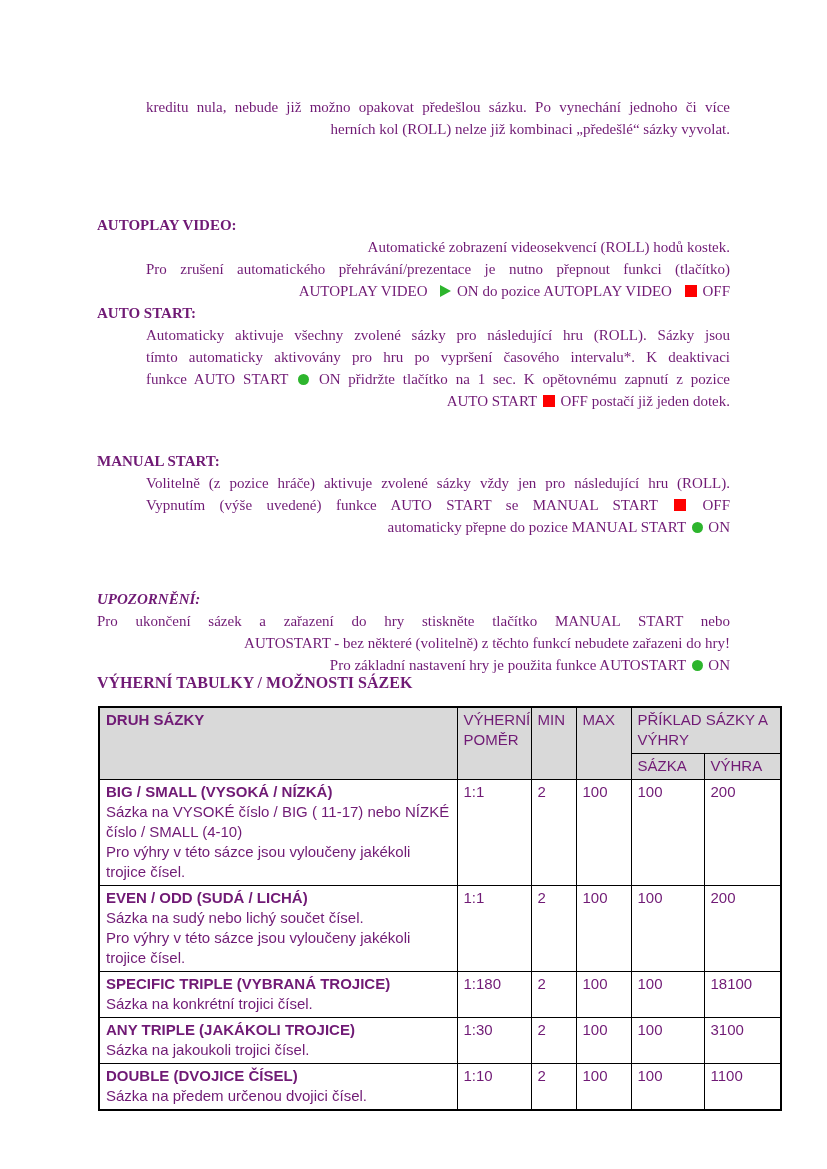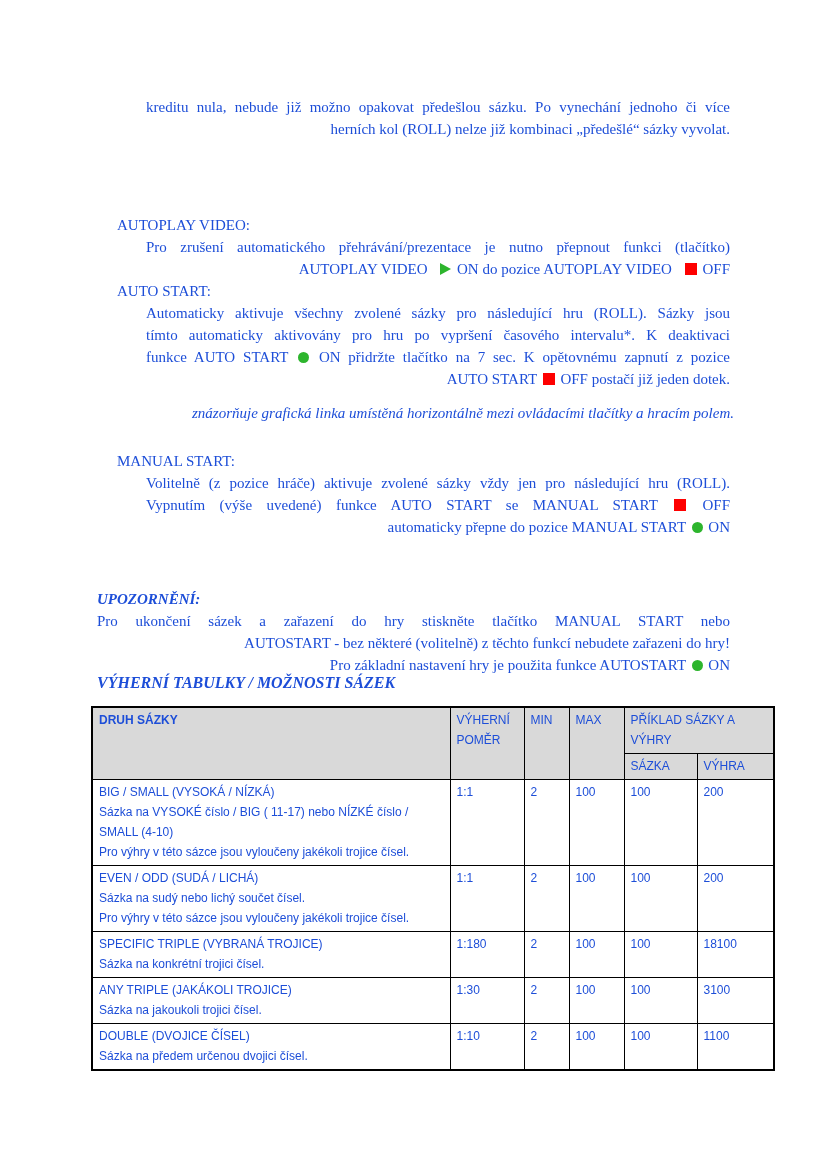--- a/index.html
+++ b/index.html
@@ -5,29 +5,29 @@
   * { margin: 0; padding: 0; box-sizing: border-box; }
   html, body { background: #ffffff; }
   .page {
     position: relative;
     width: 827px;
     height: 1169px;
     background: #ffffff;
     font-family: "Liberation Serif", serif;
     font-size: 15px;
     line-height: 22px;
-    color: #1d4ed8;
+    color: #701a75;
     overflow: hidden;
     border-radius: 30px;
   }
   .block { position: absolute; left: 97px; width: 633px; }
   .indent { margin-left: 49px; width: 584px; }
   .jline { text-align: justify; text-align-last: justify; }
   .lline { text-align: right; }
-  .shead { font-weight: normal; margin-left: 20px; }
+  .shead { font-weight: bold; }
   .bold { font-weight: normal; }
   .itnote { font-style: italic; }
   .warn-head { font-weight: bold; font-style: italic; }
 
   
   .icon-tri {
     display: inline-block; width: 0; height: 0;
     border-left: 11px solid #2db52d;
     border-top: 6px solid transparent;
     border-bottom: 6px solid transparent;
@@ -38,80 +38,80 @@
     border-radius: 50%; background: #2db52d;
     margin: 0 2px 0 2px; vertical-align: -1px;
   }
   .icon-sq {
     display: inline-block; width: 12px; height: 12px;
     background: #fe0000;
     margin: 0 2px 0 2px; vertical-align: -1px;
   }
 
   
-  .tbl-heading { position: absolute; left: 97px; top: 672px; font-weight: bold; font-size: 16px; font-style: italic; }
+  .tbl-heading { position: absolute; left: 97px; top: 672px; font-weight: bold; font-size: 16px; }
   table.payout {
-    position: absolute; left: 91px; top: 706px;
+    position: absolute; left: 98px; top: 706px;
     width: 682px;
     border-collapse: collapse;
     font-family: "Liberation Sans", sans-serif;
-    font-size: 12px;
+    font-size: 15px;
     line-height: 20px;
     table-layout: fixed;
   }
   table.payout th, table.payout td {
     border: 1px solid #000;
     vertical-align: top;
     text-align: left;
     padding: 2px 4px 3px 6px;
   }
   table.payout { border: 2px solid #000; }
   table.payout thead th { background: #d9d9d9; font-weight: normal; }
   table.payout thead th.first { font-weight: bold; }
   table.payout thead tr.r1 th { height: 40px; }
   table.payout thead tr.r2 th { height: 22px; }
-  .row-title { font-weight: normal; }
+  .row-title { font-weight: bold; }
 </style>
 </head>
 <body>
 
 <div class="page">
 
   <div class="block" style="top:96px; left:146px; width:584px;">
     <div class="jline">kreditu nula, nebude již možno opakovat předešlou sázku. Po vynechání jednoho či více</div>
     <div class="lline">herních kol (ROLL) nelze již kombinaci „předešlé“ sázky vyvolat.</div>
   </div>
 
   <div class="block" style="top:214px;">
     <div class="shead">AUTOPLAY VIDEO:</div>
+    <div class="indent lline">Automatické zobrazení videosekvencí (ROLL) hodů kostek.</div>
     <div class="indent jline">Pro zrušení automatického přehrávání/prezentace je nutno přepnout funkci (tlačítko)</div>
     <div class="indent lline">
       <span>AUTOPLAY VIDEO</span>
       <span class="icon-tri"></span>
       <span>ON do pozice AUTOPLAY VIDEO</span>
       <span class="icon-sq" style="margin-left:9px;"></span>
       <span>OFF</span>
     </div>
     <div class="shead">AUTO START:</div>
     <div class="indent jline">Automaticky aktivuje všechny zvolené sázky pro následující hru (ROLL). Sázky jsou</div>
     <div class="indent jline">tímto automaticky aktivovány pro hru po vypršení časového intervalu*. K deaktivaci</div>
     <div class="indent jline">
       <span>funkce AUTO START</span>
       <span class="icon-dot"></span>
-      <span>ON  přidržte tlačítko na 7 sec.  K opětovnému zapnutí z pozice</span>
+      <span>ON  přidržte tlačítko na 1 sec.  K opětovnému zapnutí z pozice</span>
     </div>
     <div class="indent lline">
       <span>AUTO START</span>
       <span class="icon-sq"></span>
       <span>OFF  postačí již jeden dotek.</span>
     </div>
   </div>
 
   <div class="block itnote" style="top:402px; left:90px; width:644px;">
-    <div class="lline">znázorňuje grafická linka umístěná horizontálně mezi ovládacími tlačítky a hracím polem.</div>
   </div>
 
   <div class="block" style="top:450px;">
     <div class="shead">MANUAL START:</div>
     <div class="indent jline">Volitelně (z pozice hráče) aktivuje zvolené sázky vždy jen pro následující hru (ROLL).</div>
     <div class="indent jline">
       <span>Vypnutím (výše uvedené) funkce AUTO START se MANUAL START</span>
       <span class="icon-sq"></span>
       <span>OFF</span>
     </div>

